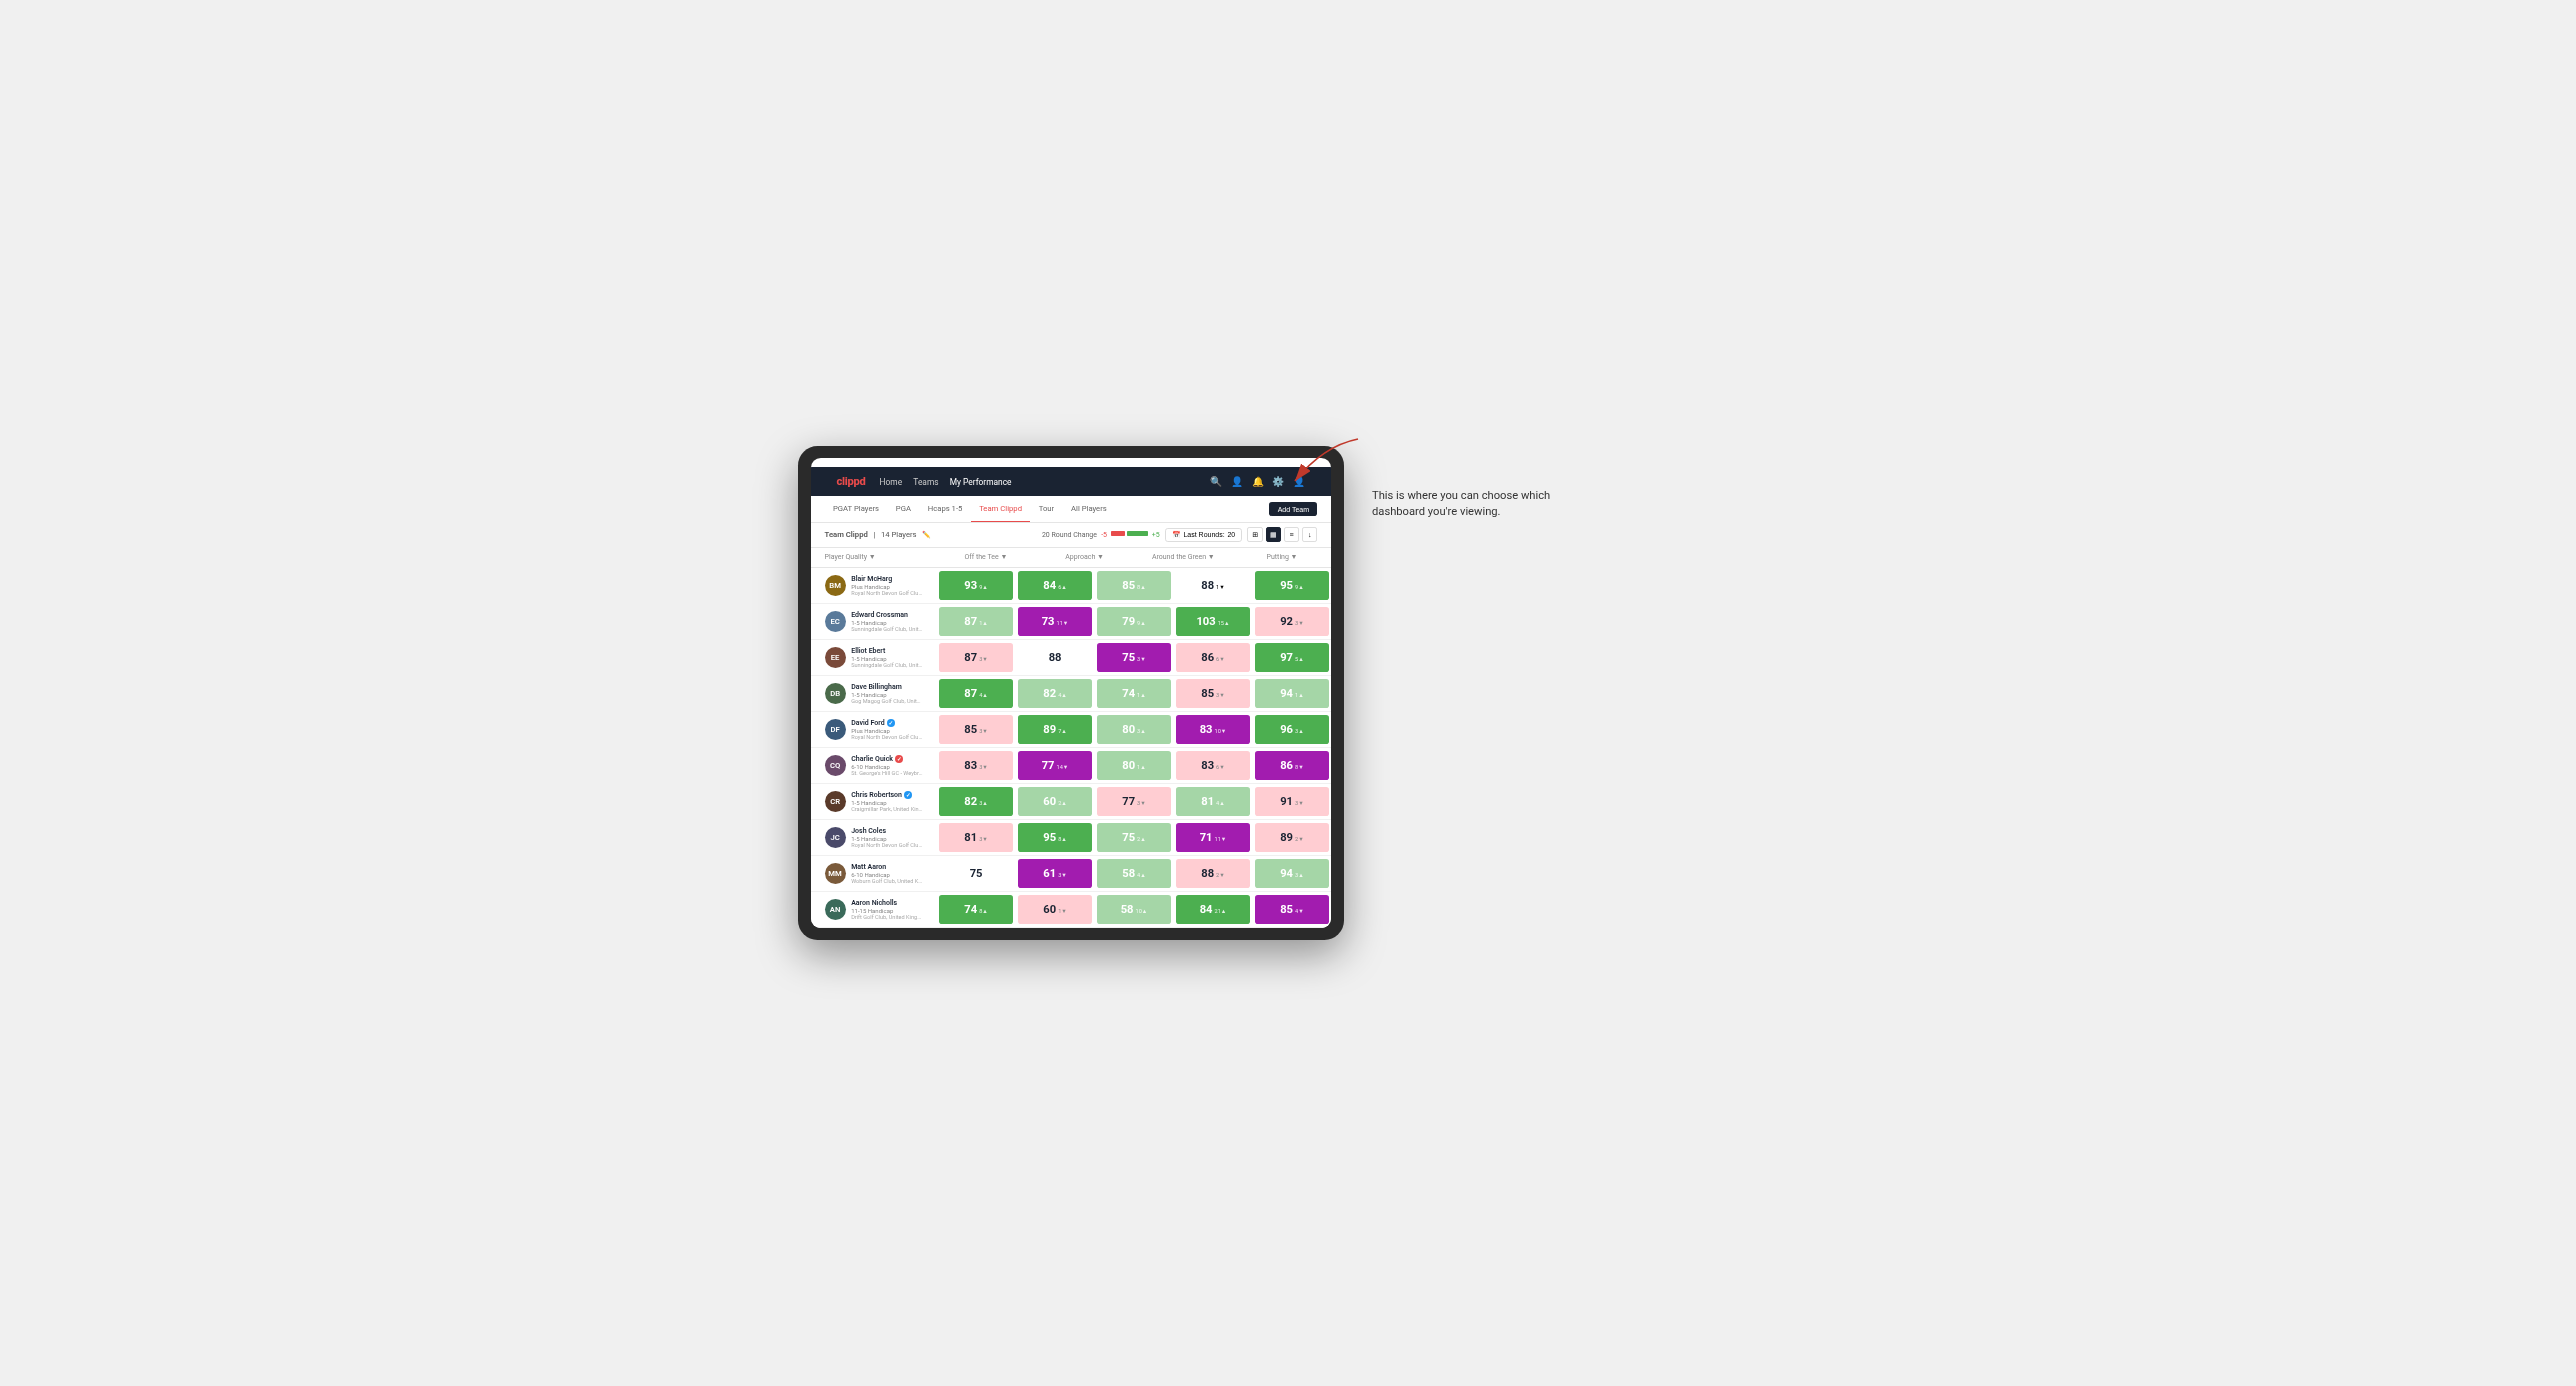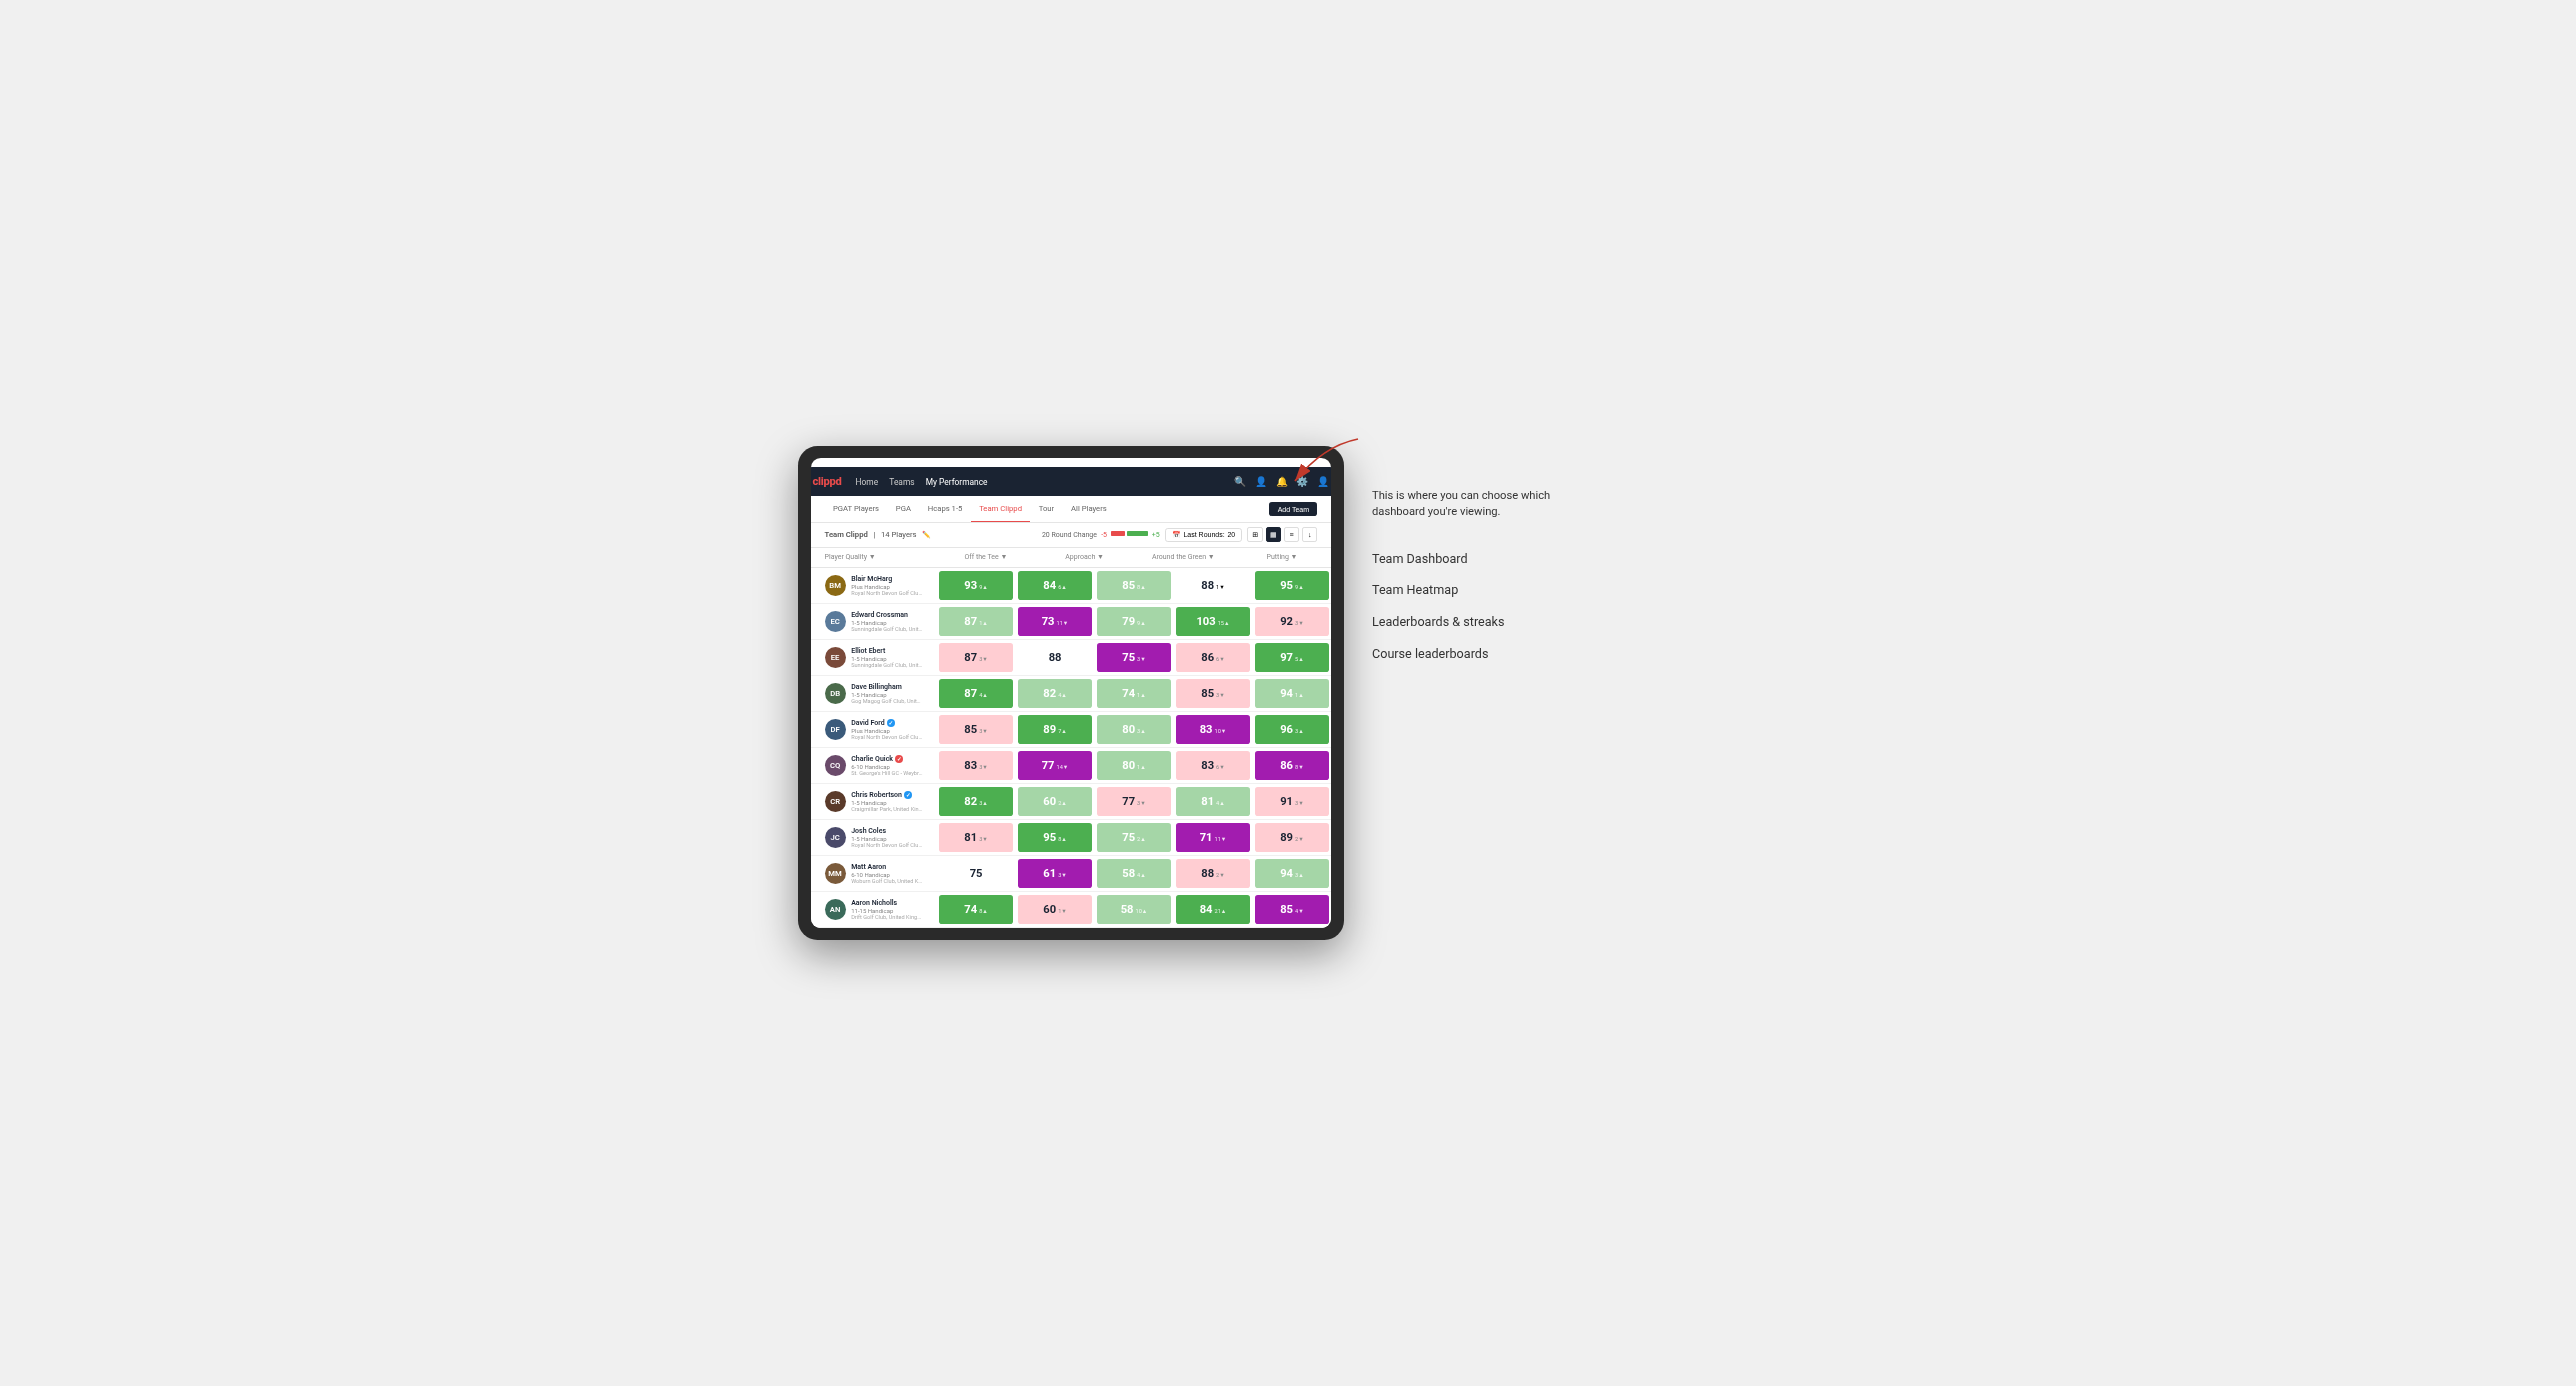--- a/index.html
+++ b/index.html
@@ -36,21 +36,21 @@
       border-radius: 9.8px;
       overflow: hidden;
       width: 100%;
     }
 
     
     .nav-bar {
       background: #1a2332;
       display: flex;
       align-items: center;
-      padding: 0 2px;
+      padding: 0 26px;
       height: 29px;
       gap: 14px;
       margin-top: 9px;
     }
 
     .nav-logo {
       color: #e84b4b;
       font-weight: 800;
       font-size: 11.2px;
       letter-spacing: -0.3px;
@@ -915,22 +915,16 @@
       <svg width="84" height="56" viewBox="0 0 120 80" style="position:absolute; top:-14px; left:-91px;">
         <path d="M 110 10 Q 60 20 20 70" stroke="#c0392b" stroke-width="2.5" fill="none" marker-end="url(#arrowhead)"></path>
         <defs>
           <marker id="arrowhead" markerWidth="10" markerHeight="7" refX="10" refY="3.5" orient="auto">
             <polygon points="0 0, 10 3.5, 0 7" fill="#c0392b"></polygon>
           </marker>
         </defs>
       </svg>
 
       <p class="annotation-text">This is where you can choose which dashboard you're viewing.</p>
-      <div class="annotation-items">
-        <div class="annotation-item">Team Dashboard</div>
-        <div class="annotation-item">Team Heatmap</div>
-        <div class="annotation-item">Leaderboards &amp; streaks</div>
-        <div class="annotation-item">Course leaderboards</div>
-      </div>
     </div>
   </div>
 </div>
 
 
 </body></html>

